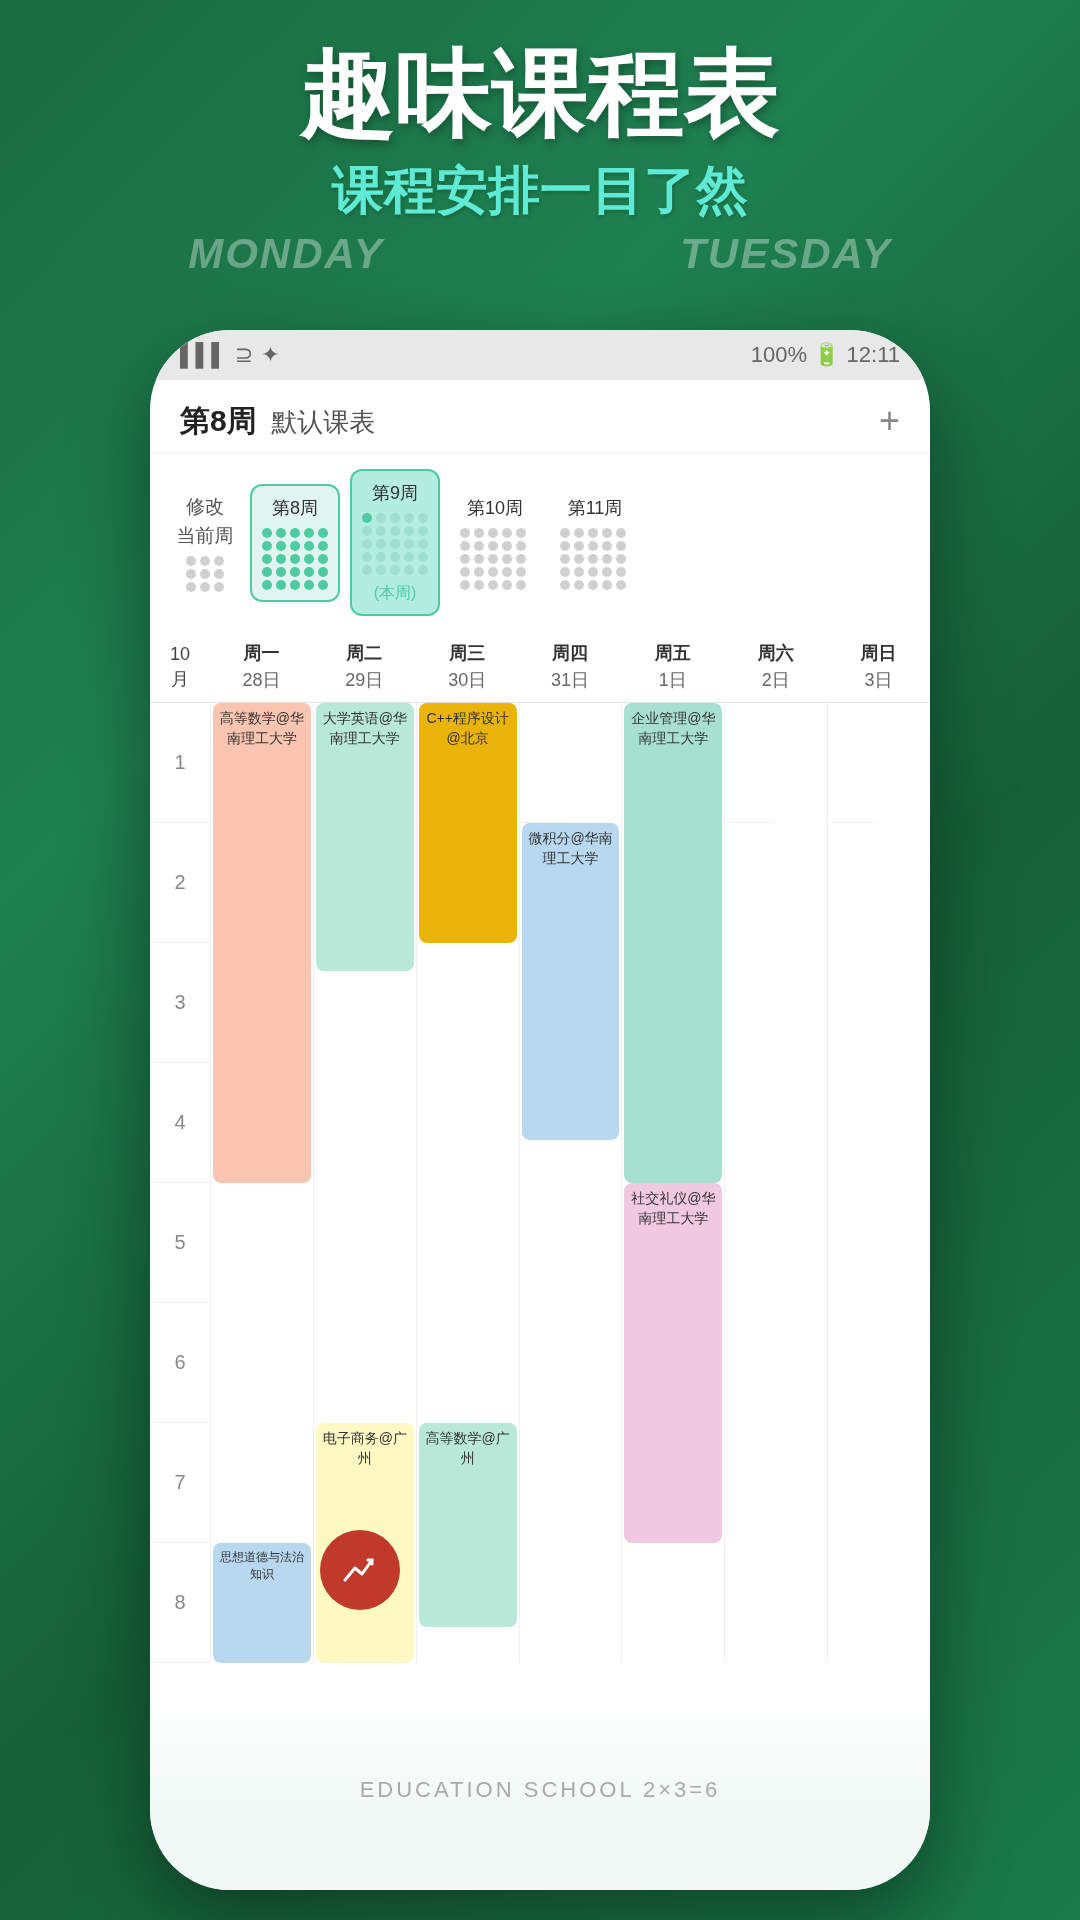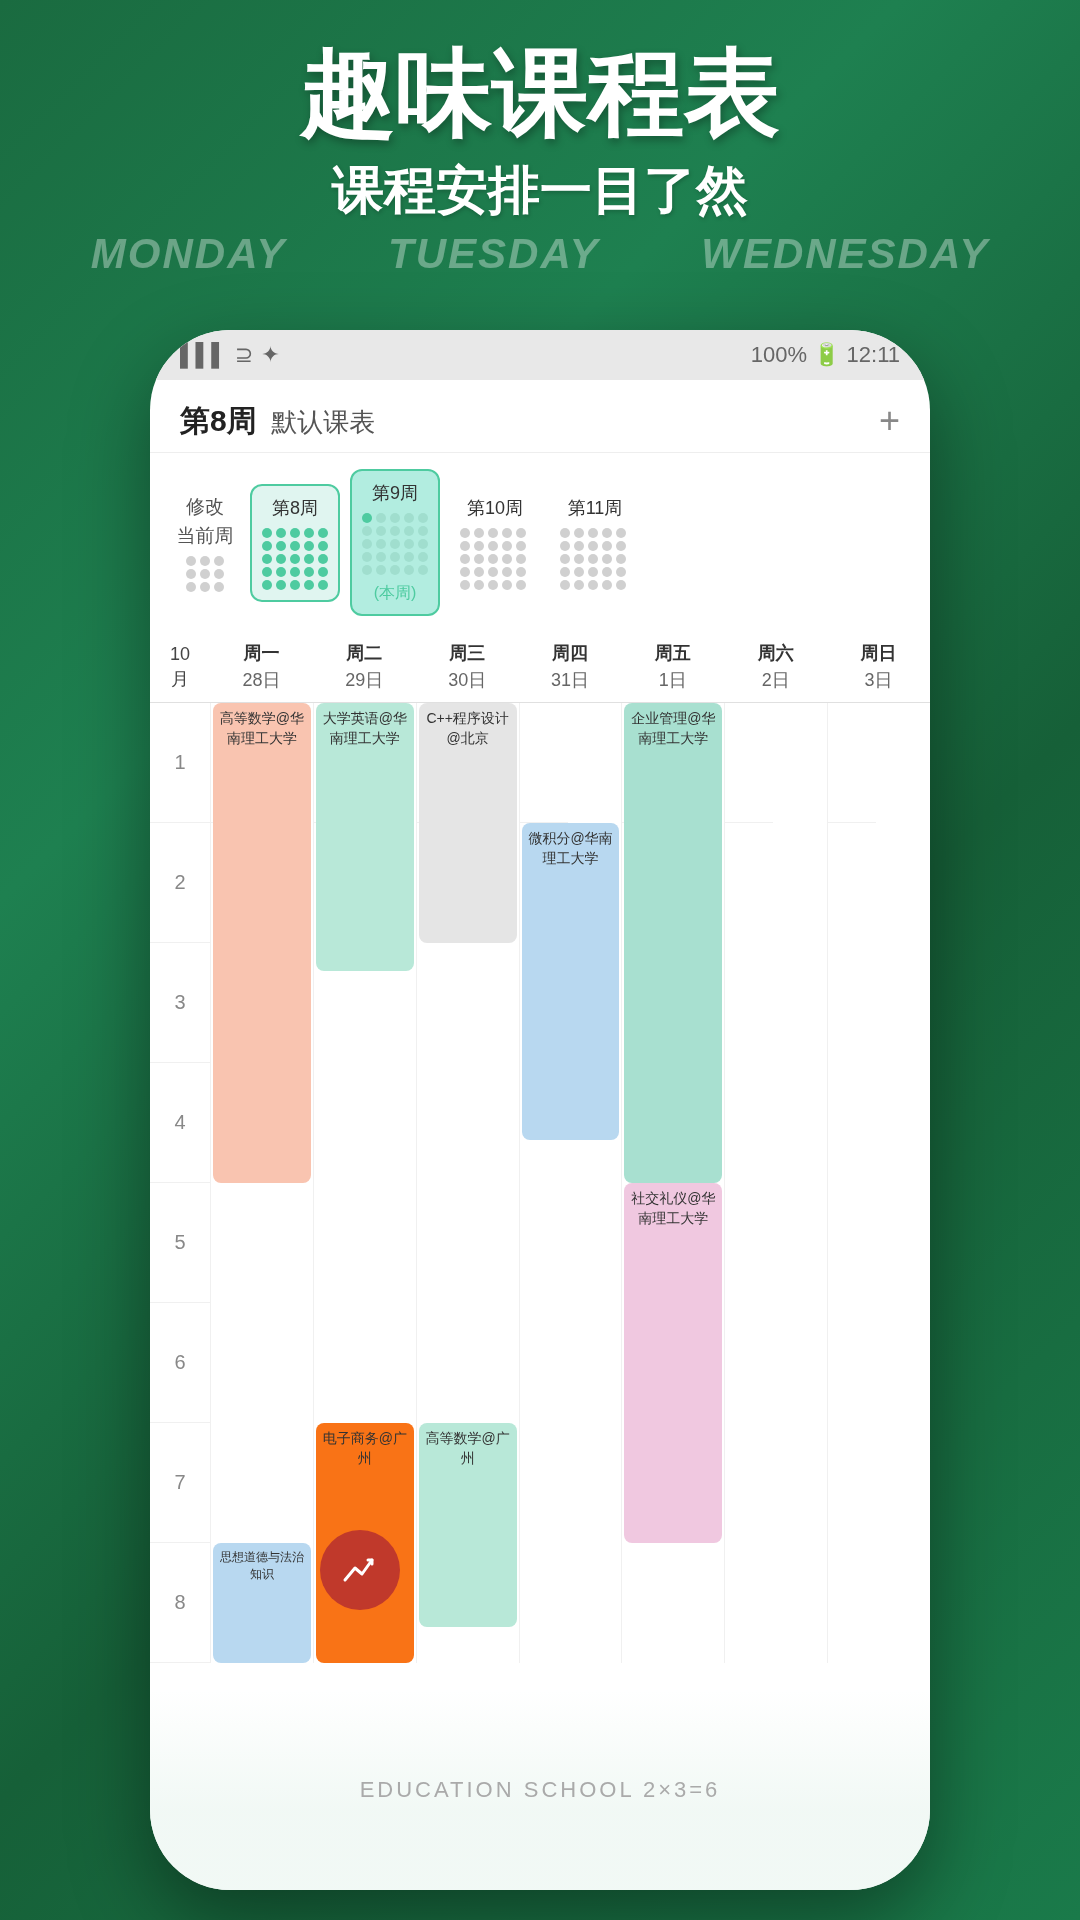--- a/index.html
+++ b/index.html
@@ -49,21 +49,21 @@
     .main-title {
       font-size: 96px;
       font-weight: 900;
       color: white;
       text-shadow: 2px 4px 8px rgba(0,0,0,0.3);
       line-height: 1.1;
     }
     .sub-title {
       font-size: 52px;
       font-weight: bold;
-      color: #ffffff;
+      color: #5eead4;
       margin-top: 10px;
       text-shadow: 1px 2px 4px rgba(0,0,0,0.2);
     }
 
     
     .phone-mockup {
       position: absolute;
       top: 330px;
       left: 50%;
       transform: translateX(-50%);
@@ -231,25 +231,25 @@
       border-radius: 8px;
       padding: 6px 4px;
       font-size: 14px;
       text-align: center;
       line-height: 1.4;
       color: #333;
       overflow: hidden;
     }
     .course-block.salmon { background: #f9c4b0; }
     .course-block.green-light { background: #b8e8d8; }
-    .course-block.purple-light { background: #e5e5e5; }
+    .course-block.purple-light { background: #eab308; }
     .course-block.blue-light { background: #b8d8f0; }
     .course-block.pink-light { background: #f0c8e0; }
     .course-block.teal-light { background: #a8e0d0; }
-    .course-block.orange-light { background: #f97316; }
+    .course-block.orange-light { background: #fef9c3; }
 
     .phone-inner {
       height: calc(100% - 50px);
       display: flex;
       flex-direction: column;
       overflow: hidden;
     }
 
     .timetable-scroll {
       flex: 1;
@@ -273,21 +273,20 @@
     }
   </style>
 </head>
 <body>
 
 <div class="bg-overlay"></div>
 
 <div class="day-labels">
   <span class="day-label">MONDAY</span>
   <span class="day-label">TUESDAY</span>
-  <span class="day-label">WEDNESDAY</span>
 </div>
 
 <div class="title-area">
   <div class="main-title">趣味课程表</div>
   <div class="sub-title">课程安排一目了然</div>
 </div>
 
 <div class="phone-mockup">
 
   <div class="status-bar">

